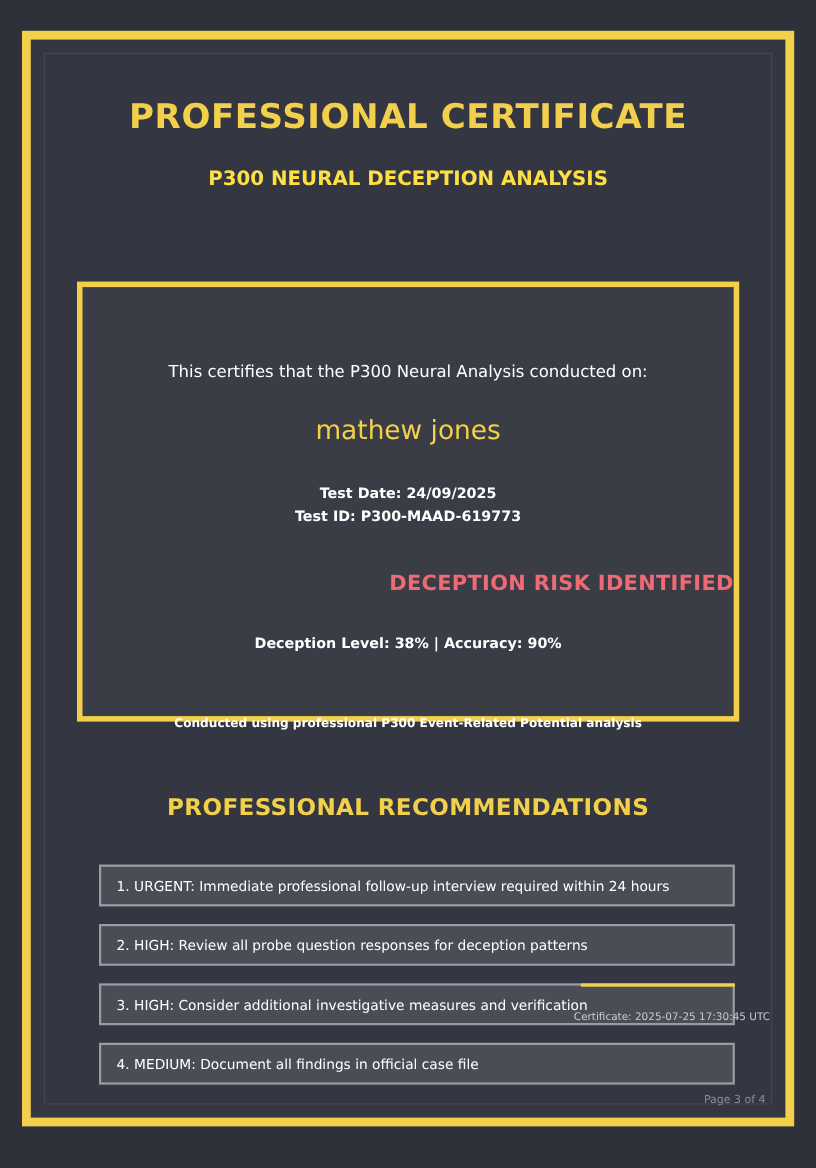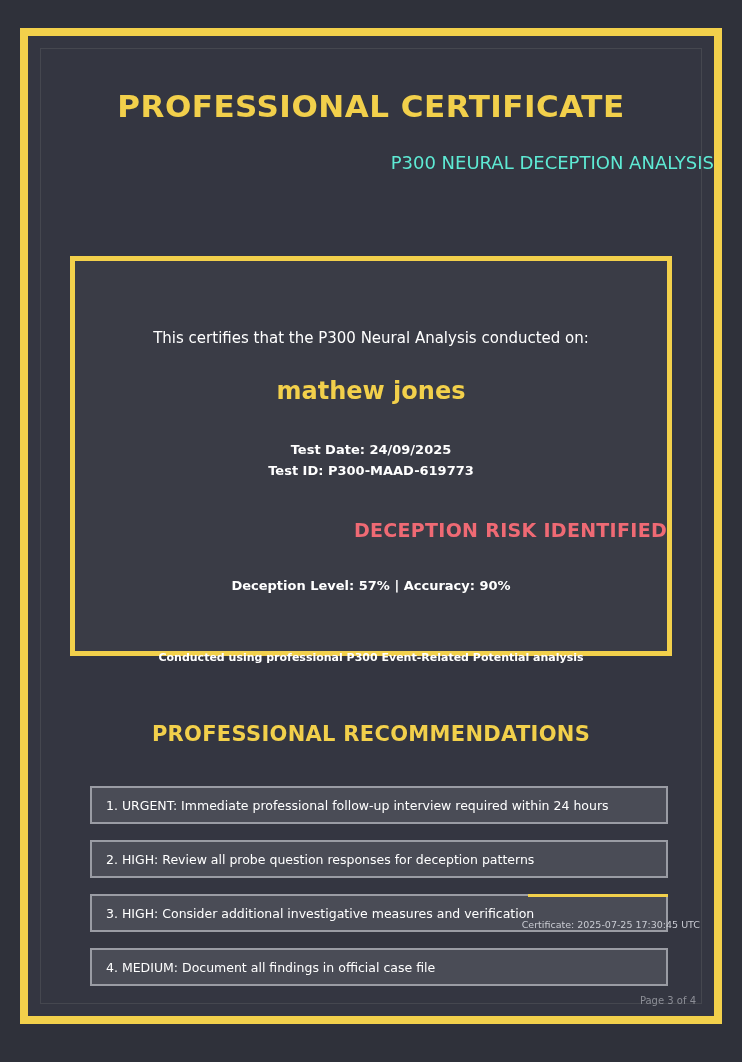--- a/index.html
+++ b/index.html
@@ -52,24 +52,24 @@
     font-size: 31px;
     font-weight: bold;
     letter-spacing: 0.5px;
     color: #f2d04b;
   }
   .subtitle {
     position: absolute;
     top: 116px;
     left: 0;
     width: 100%;
-    text-align: right;
+    text-align: center;
     font-size: 18px;
-    font-weight: normal;
-    color: #5eead4;
+    font-weight: bold;
+    color: #fde047;
   }
   
   .cert-box {
     position: absolute;
     left: 42px;
     top: 220px;
     width: 602px;
     height: 400px;
     border: 5px solid #f2d04b;
     box-sizing: border-box;
@@ -85,21 +85,21 @@
     font-size: 15px;
     color: #ffffff;
   }
   .cert-name {
     position: absolute;
     top: 116px;
     left: 0;
     width: 100%;
     text-align: center;
     font-size: 24px;
-    font-weight: bold;
+    font-weight: normal;
     color: #f2d04b;
   }
   .cert-meta {
     position: absolute;
     top: 178px;
     left: 0;
     width: 100%;
     text-align: center;
     font-size: 13px;
     font-weight: bold;
@@ -201,21 +201,21 @@
     <div class="subtitle">P300 NEURAL DECEPTION ANALYSIS</div>
 
     <div class="cert-box">
       <div class="cert-line-1">This certifies that the P300 Neural Analysis conducted on:</div>
       <div class="cert-name">mathew jones</div>
       <div class="cert-meta">
         <div>Test Date: 24/09/2025</div>
         <div>Test ID: P300-MAAD-619773</div>
       </div>
       <div class="cert-risk">DECEPTION RISK IDENTIFIED</div>
-      <div class="cert-levels">Deception Level: 57% | Accuracy: 90%</div>
+      <div class="cert-levels">Deception Level: 38% | Accuracy: 90%</div>
       <div class="cert-footnote">Conducted using professional P300 Event-Related Potential analysis</div>
     </div>
 
     <div class="rec-heading">PROFESSIONAL RECOMMENDATIONS</div>
 
     <div class="rec-list">
       <div class="rec-item">
         <span>1. URGENT: Immediate professional follow-up interview required within 24 hours</span>
       </div>
       <div class="rec-item">

